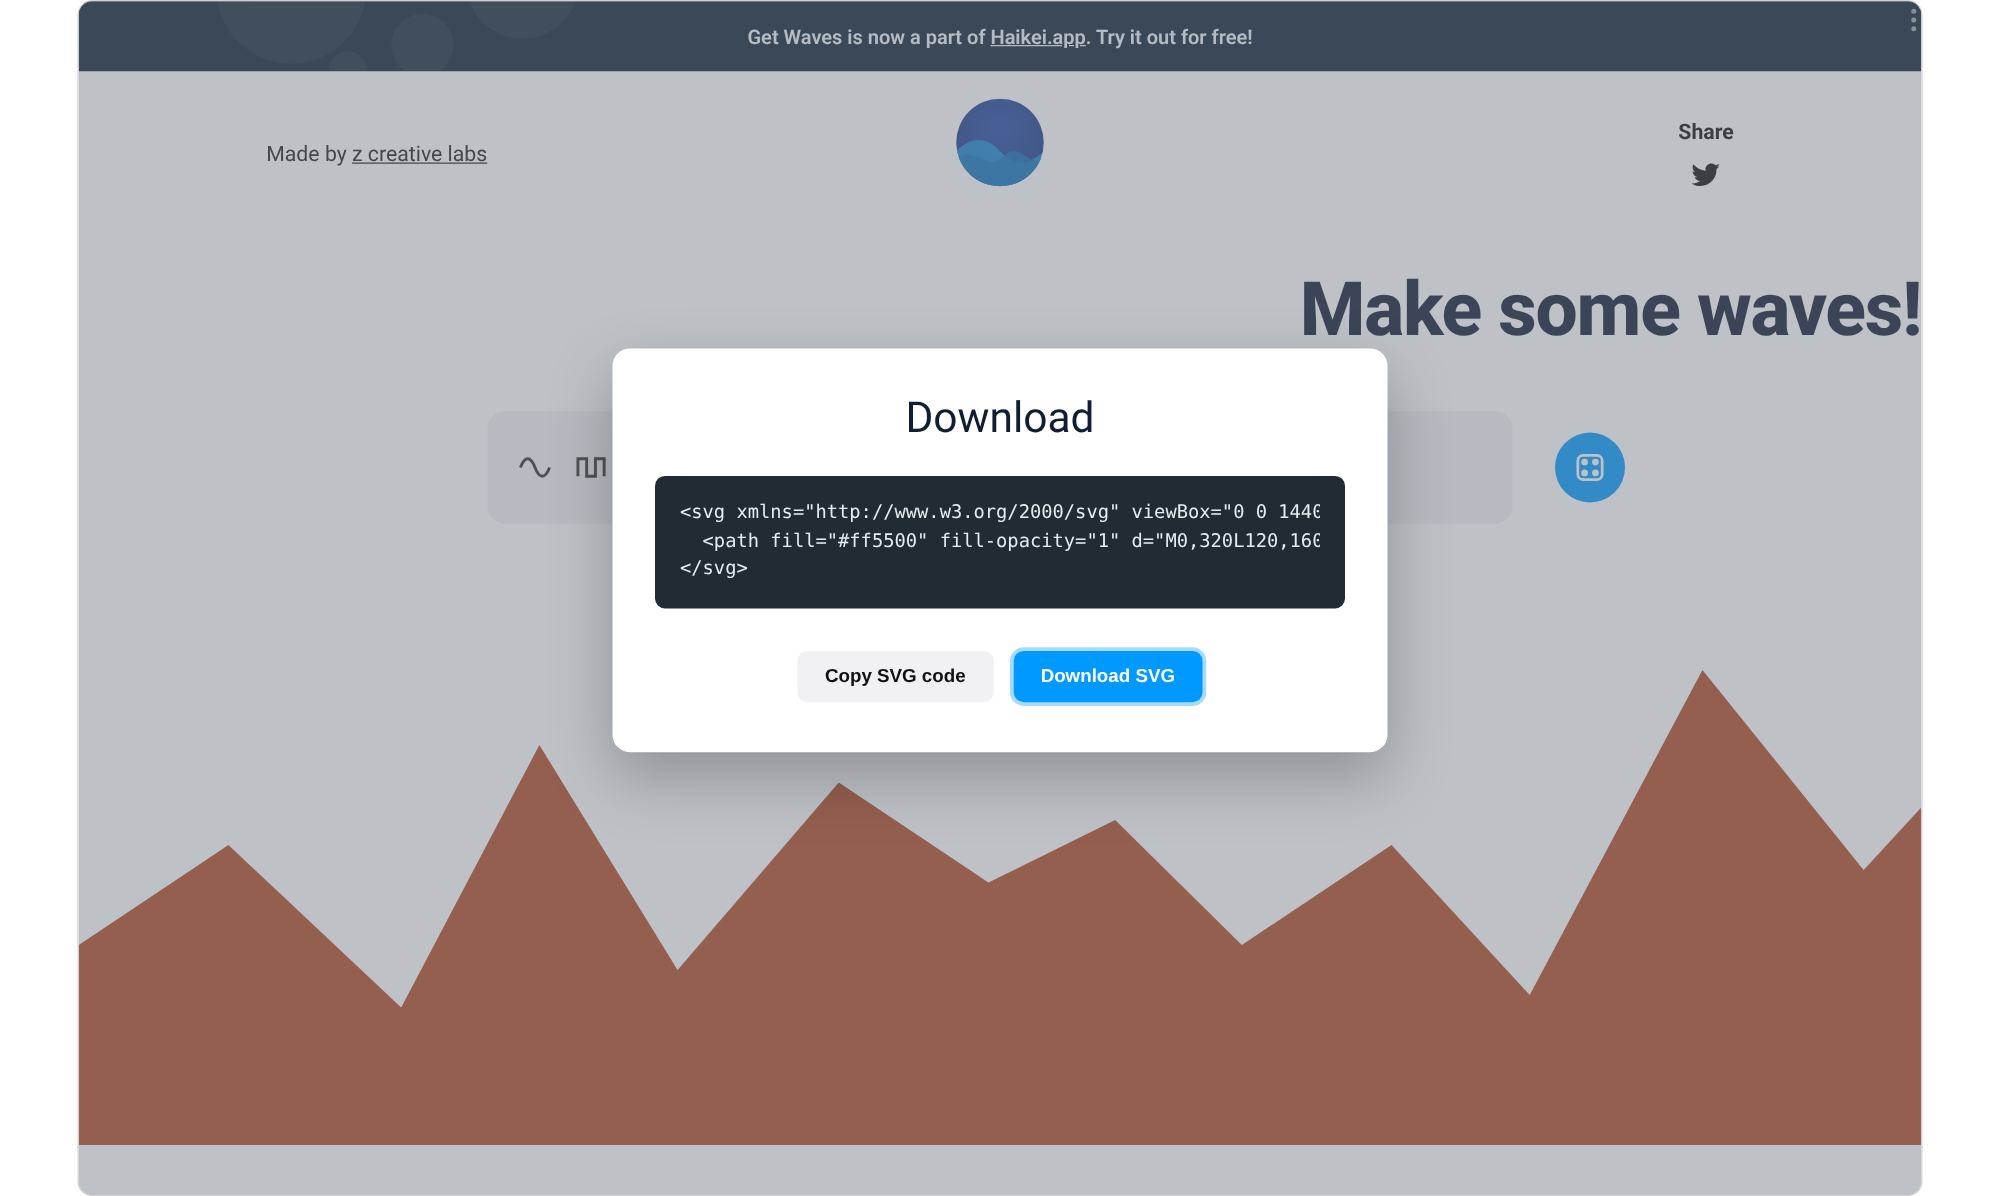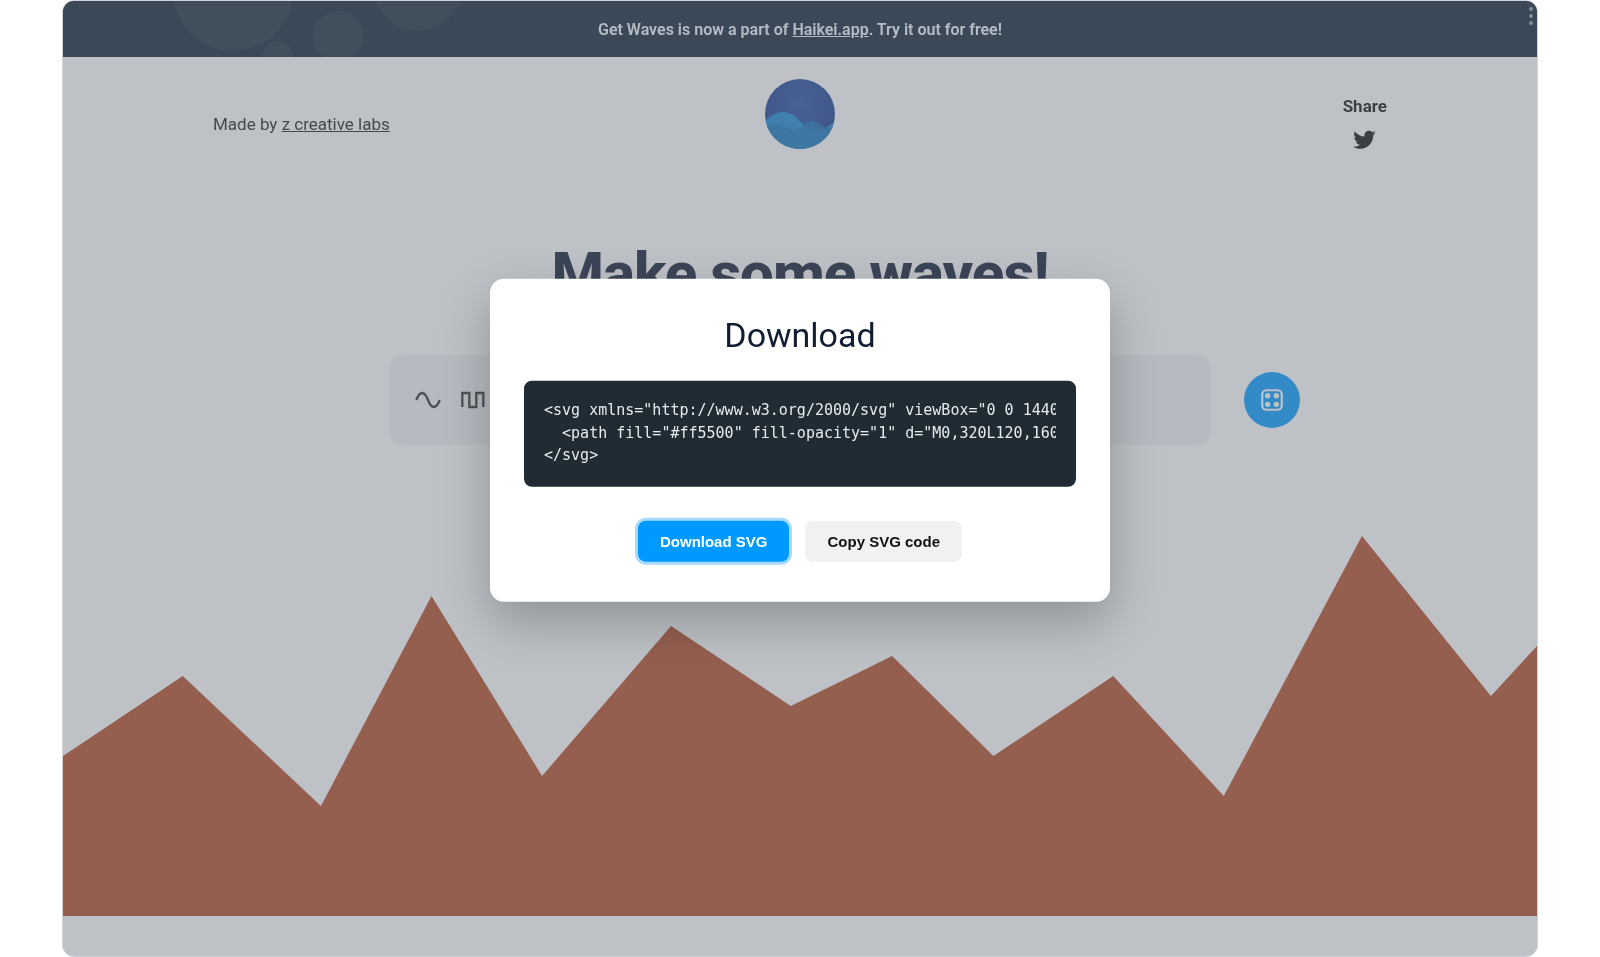--- a/index.html
+++ b/index.html
@@ -88,22 +88,22 @@
     align-items: center;
     gap: 12px;
     font-weight: 700;
     font-size: 17px;
     color: #111;
     flex-direction: column;
   }
 
   
   .hero {
-    text-align: center;
-    margin-top: 86px;
+    text-align: right;
+    margin-top: 60px;
   }
   .hero h1 {
     margin: 0;
     font-size: 60px;
     font-weight: 800;
     letter-spacing: -1px;
     color: #111d33;
   }
 
   
@@ -302,22 +302,22 @@
   <div class="modal">
     <h2>Download</h2>
 
     <div class="code-box">
       <div class="code-lines"><span>&lt;svg xmlns="http://www.w3.org/2000/svg" viewBox="0 0 1440</span>
 <span>  &lt;path fill="#ff5500" fill-opacity="1" d="M0,320L120,160L</span>
 <span>&lt;/svg&gt;</span>                                                                                                    </div>
     </div>
 
     <div class="modal-actions">
+      <button class="btn btn-secondary">Copy SVG code</button>
       <button class="btn btn-primary">Download SVG</button>
-      <button class="btn btn-secondary">Copy SVG code</button>
     </div>
   </div>
 
   <div class="fake-scroll">
     <span></span>
       <span></span>
       <span></span>
   </div>
 
 </div>

